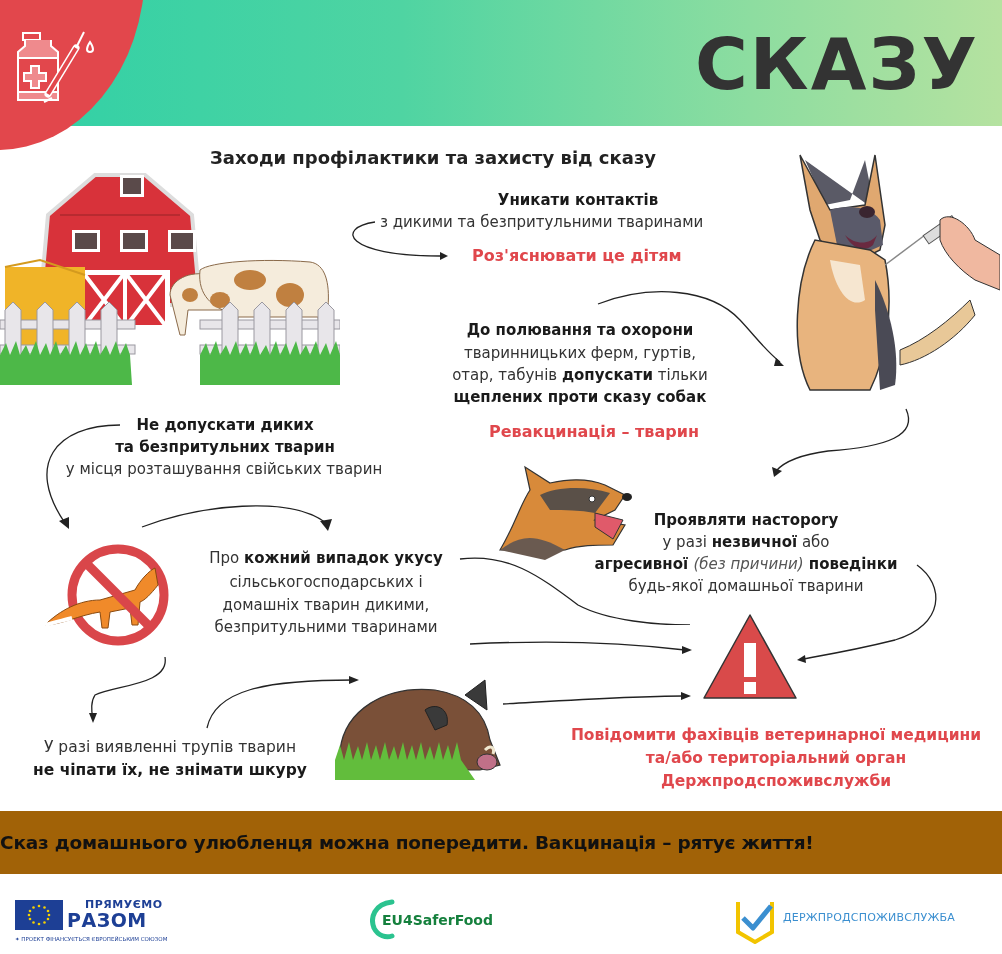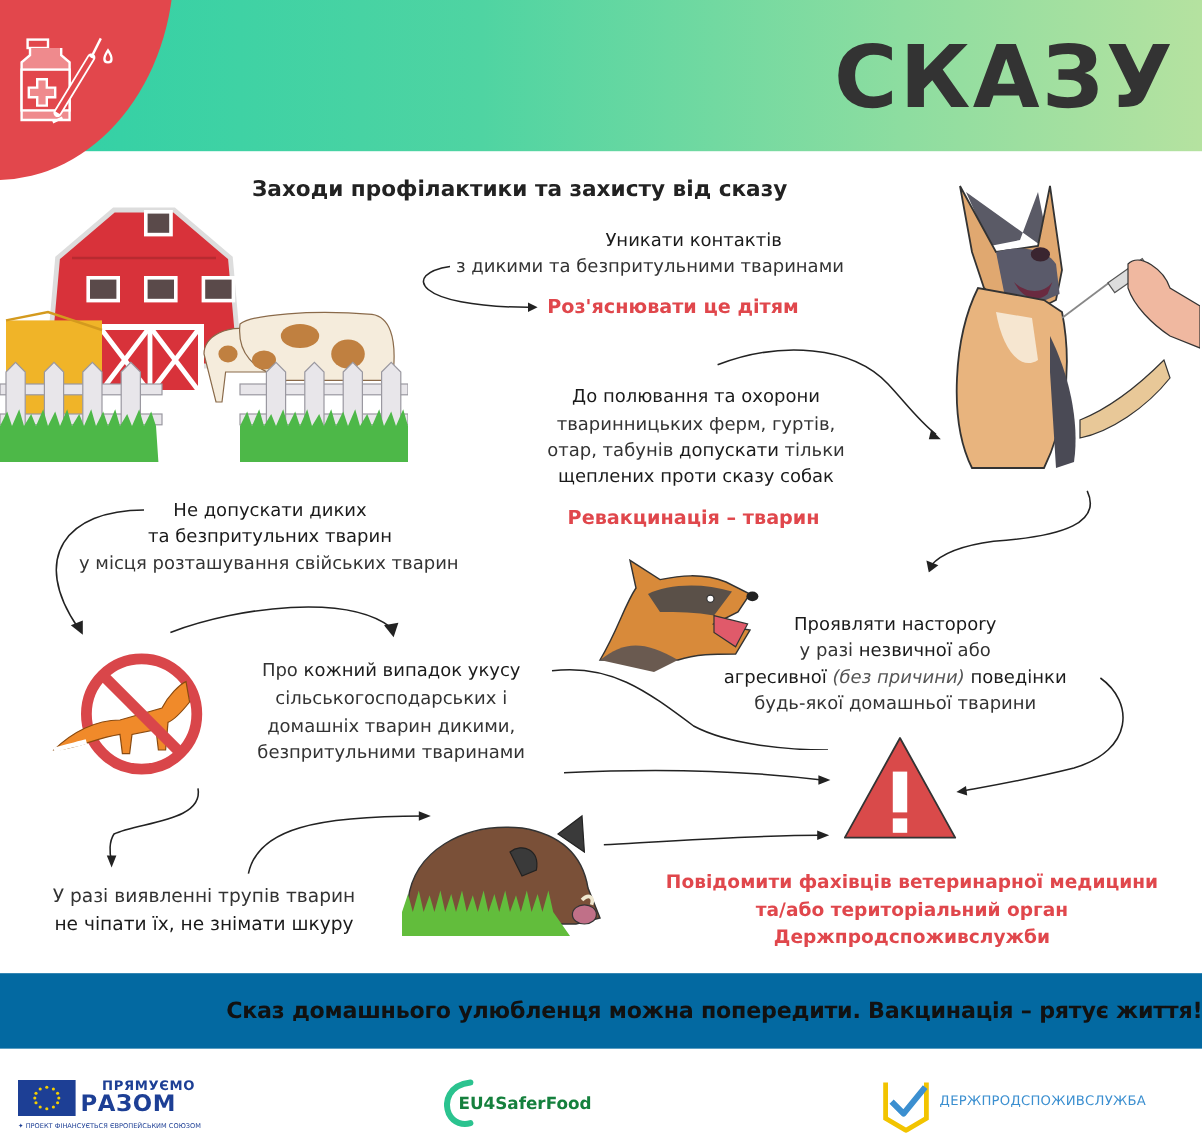--- a/index.html
+++ b/index.html
@@ -16,27 +16,27 @@
   }
   .vial-icon { position: absolute; left: 14px; top: 28px; width: 80px; width: 80px; height: 80px; }
   .header-text { position: absolute; left: 167px; top: 33px; color: #333; }
   .header-line1 { font-size: 20.5px; font-weight: 700; letter-spacing: 0.3px; line-height: 27px; white-space: nowrap; }
   .header-line2 { font-size: 25.5px; font-weight: 700; letter-spacing: 0.5px; line-height: 36px; white-space: nowrap; }
   .header-big { position: absolute; left: 695px; top: 24px; font-size: 72px; font-weight: 700; color: #333; letter-spacing: 2px; line-height: 80px; }
 
   .subtitle { position: absolute; left: 210px; top: 147px; font-size: 18px; font-weight: 700; color: #222; white-space: nowrap; }
 
   .txt { position: absolute; text-align: center; color: #333; font-size: 15px; line-height: 21px; white-space: nowrap; }
-  .txt b { color: #1a1a1a; font-weight: 400; }
+  .txt b { color: #1a1a1a; font-weight: 700; }
   .txt .it { font-style: italic; color: #555; font-weight: 400; }
-  .red { color: #e0474c; font-weight: 700; }
+  .red { color: #e0474c; font-weight: 700; margin-left: 16px; }
 
   .banner {
-    position: absolute; left: 0; top: 811px; width: 1002px; height: 63px; background: #0369a1;
-    display: flex; align-items: center; justify-content: flex-end;
+    position: absolute; left: 0; top: 811px; width: 1002px; height: 63px; background: #a16207;
+    display: flex; align-items: center; justify-content: flex-start;
   }
   .banner span { font-size: 18.5px; font-weight: 700; color: #111; letter-spacing: -0.2px; white-space: nowrap; }
 
   .footer { position: absolute; left: 0; top: 874px; width: 1002px; height: 80px; background: #fff; }
   .logo-eu { position: absolute; left: 15px; top: 900px; }
   .eu-flag { position: absolute; left: 0; top: 0; width: 48px; height: 30px; background: #1d3f95; }
   .eu-text1 { position: absolute; left: 53px; top: -2px; font-size: 11px; font-weight: 700; color: #1d3f95; letter-spacing: 0.5px; white-space: nowrap; margin-left: 17px; }
   .eu-text2 { position: absolute; left: 52px; top: 9px; font-size: 19px; font-weight: 700; color: #1d3f95; letter-spacing: 0.5px; white-space: nowrap; }
   .eu-text3 { position: absolute; left: 0; top: 36px; font-size: 5.5px; color: #1d3f95; white-space: nowrap; }
   .logo-safer { position: absolute; left: 370px; top: 898px; }

